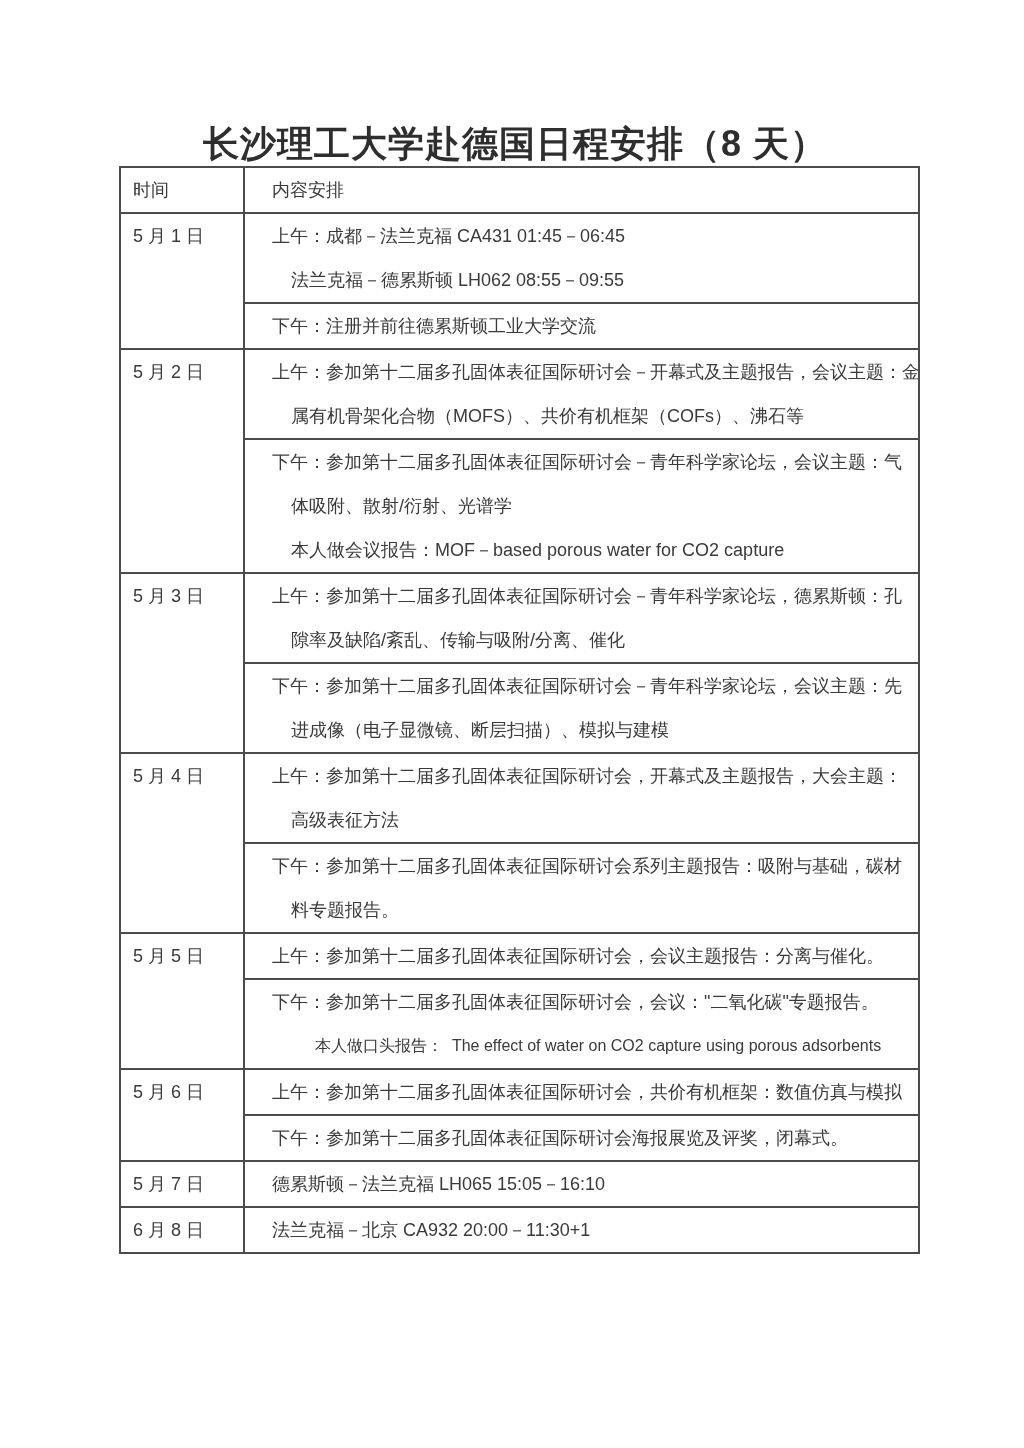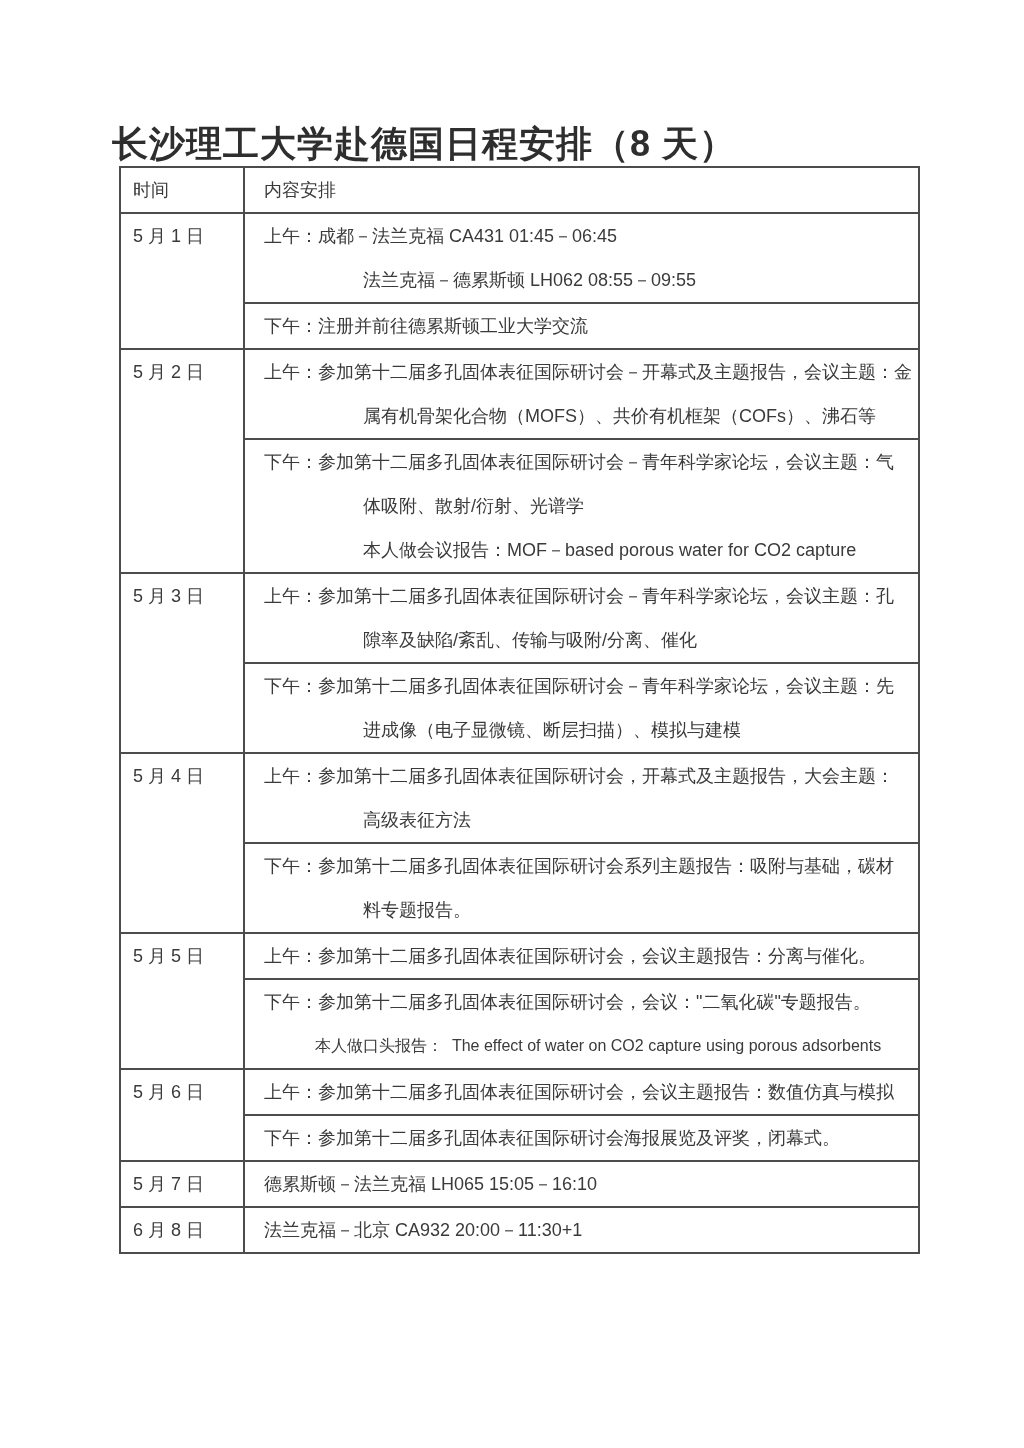--- a/index.html
+++ b/index.html
@@ -15,20 +15,21 @@
     color: var(--text-c);
   }
   .page {
     position: relative;
     width: 1024px; height: 1448px;
     overflow: hidden;
   }
   .doc-title {
     position: absolute;
     top: 120px; left: 112px; width: 806px;
+    text-align: center;
     font-size: 36px;
     font-weight: bold;
     color: var(--title-c);
     letter-spacing: 1px;
     white-space: nowrap;
   }
   table.schedule {
     position: absolute;
     top: 166px; left: 119px;
     width: 799px;
@@ -41,24 +42,24 @@
     border: 2px solid var(--border-c);
     vertical-align: top;
     padding: 0;
     font-size: 18px;
     color: var(--text-c);
     overflow: hidden;
   }
   .cellline {
     line-height: 44px;
     height: 44px;
-    padding-left: 19px;
+    padding-left: 27px;
     white-space: pre;
   }
-  .cellline.cont { padding-left: 118px; }
+  .cellline.cont { padding-left: 46px; }
   .cellline.small { font-size: 16px; padding-left: 70px; }
   .datecell .cellline { padding-left: 12px; }
 </style>
 </head>
 <body>
 
 <div class="page">
 
   <div class="doc-title">长沙理工大学赴德国日程安排（8 天）</div>
 
@@ -105,21 +106,21 @@
             <div class="cellline">下午：参加第十二届多孔固体表征国际研讨会－青年科学家论坛，会议主题：气</div>
             <div class="cellline cont">体吸附、散射/衍射、光谱学</div>
             <div class="cellline cont">本人做会议报告：MOF－based porous water for CO2 capture</div>
           </td>
         </tr>
         <tr>
           <td class="datecell" rowspan="2">
             <div class="cellline">5 月 3 日</div>
           </td>
           <td>
-            <div class="cellline">上午：参加第十二届多孔固体表征国际研讨会－青年科学家论坛，会议主题：孔</div>
+            <div class="cellline">上午：参加第十二届多孔固体表征国际研讨会－青年科学家论坛，德累斯顿：孔</div>
             <div class="cellline cont">隙率及缺陷/紊乱、传输与吸附/分离、催化</div>
           </td>
         </tr>
         <tr>
           <td>
             <div class="cellline">下午：参加第十二届多孔固体表征国际研讨会－青年科学家论坛，会议主题：先</div>
             <div class="cellline cont">进成像（电子显微镜、断层扫描）、模拟与建模</div>
           </td>
         </tr>
         <tr>
@@ -149,21 +150,21 @@
           <td>
             <div class="cellline">下午：参加第十二届多孔固体表征国际研讨会，会议："二氧化碳"专题报告。</div>
             <div class="cellline cont small">本人做口头报告：  The effect of water on CO2 capture using porous adsorbents</div>
           </td>
         </tr>
         <tr>
           <td class="datecell" rowspan="2">
             <div class="cellline">5 月 6 日</div>
           </td>
           <td>
-            <div class="cellline">上午：参加第十二届多孔固体表征国际研讨会，会议主题报告：数值仿真与模拟</div>
+            <div class="cellline">上午：参加第十二届多孔固体表征国际研讨会，共价有机框架：数值仿真与模拟</div>
           </td>
         </tr>
         <tr>
           <td>
             <div class="cellline">下午：参加第十二届多孔固体表征国际研讨会海报展览及评奖，闭幕式。</div>
           </td>
         </tr>
         <tr>
           <td class="datecell" rowspan="1">
             <div class="cellline">5 月 7 日</div>

